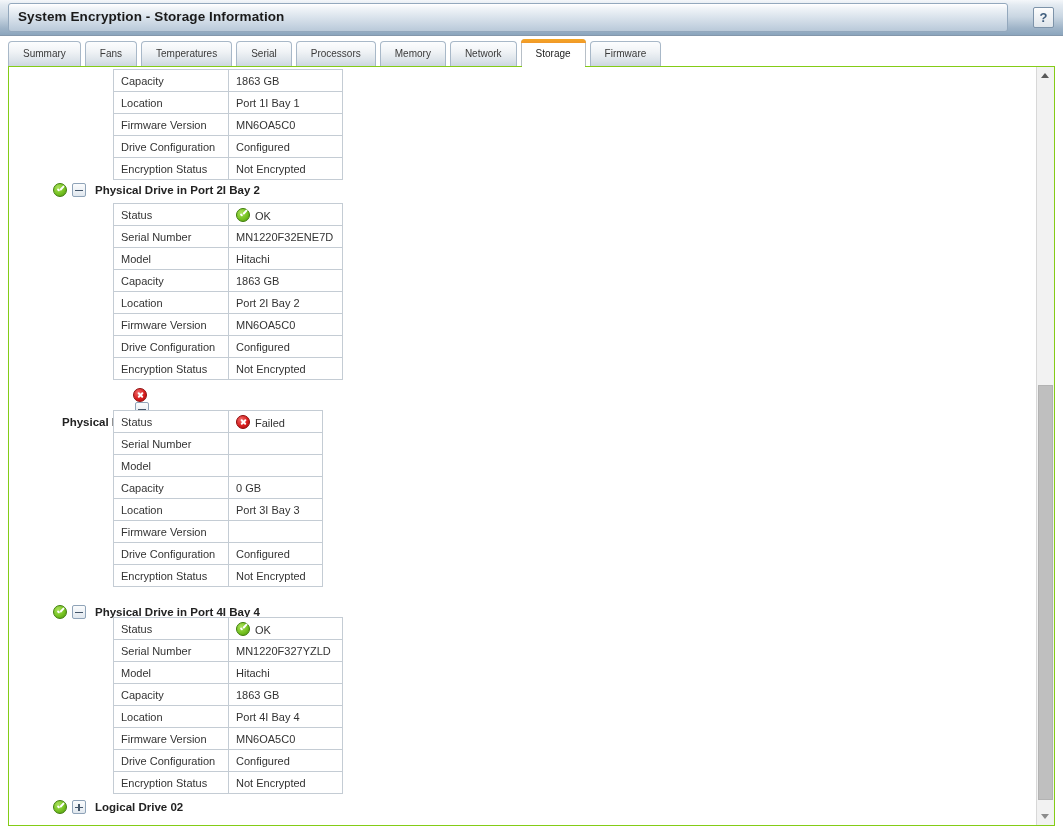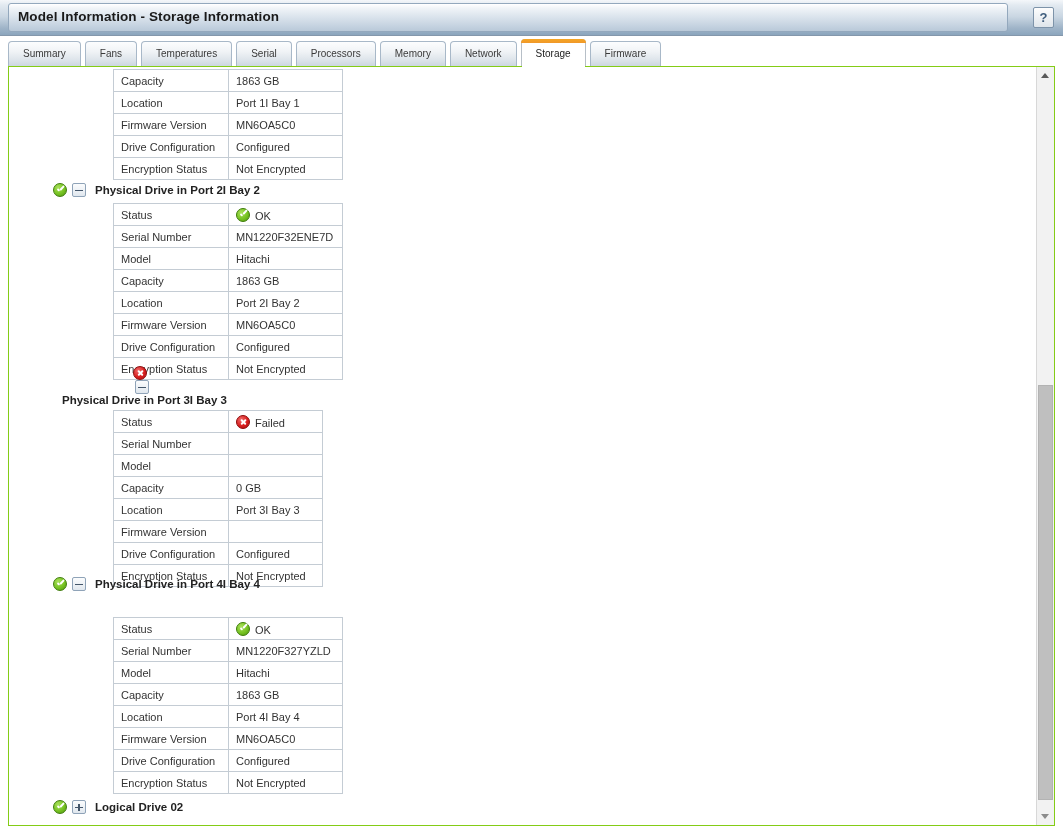--- a/index.html
+++ b/index.html
@@ -181,21 +181,20 @@
     cursor: pointer;
   }
 
   
   .drive-header {
     position: absolute;
     display: flex;
     align-items: center;
     height: 18px;
     white-space: nowrap;
-    justify-content: flex-end;
   }
   .drive-header .label {
     font-size: 11.5px;
     font-weight: bold;
     color: #222222;
     margin-left: 9px;
   }
   .expander {
     width: 14px; height: 14px;
     background: linear-gradient(to bottom, #fbfcfd 0%, #eef2f6 50%, #e0e7ee 100%);
@@ -292,21 +291,21 @@
     display: flex;
     align-items: flex-end;
     gap: 5px;
   }
 </style>
 </head>
 <body>
 
 <div class="titlebar">
   <div class="titlebar-inner"></div>
-  <div class="title-text">Model Information - Storage Information</div>
+  <div class="title-text">System Encryption - Storage Information</div>
   <div class="help-button">
     <span>?</span>
   </div>
 </div>
 
 <div class="tabbar">
   <div class="tabs" id="tabs-host">
       <div class="tab">Summary</div>
       <div class="tab">Fans</div>
       <div class="tab">Temperatures</div>
@@ -430,21 +429,21 @@
           <tr>
             <td class="k">Drive Configuration</td>
             <td class="v">Configured</td>
           </tr>
           <tr>
             <td class="k">Encryption Status</td>
             <td class="v">Not Encrypted</td>
           </tr>
         </tbody>
       </table>
-      <div class="drive-header" style="left: 44px; top: 508px;">
+      <div class="drive-header" style="left: 44px; top: 536px;">
         <span class="sicon ok"></span>
         <span class="expander"></span>
         <span class="label">Physical Drive in Port 4I Bay 4</span>
       </div>
       <table class="drive-table" style="left: 104px; top: 550px;">
         <tbody>
           <tr>
             <td class="k">Status</td>
             <td class="v">
               <span class="status-cell">

